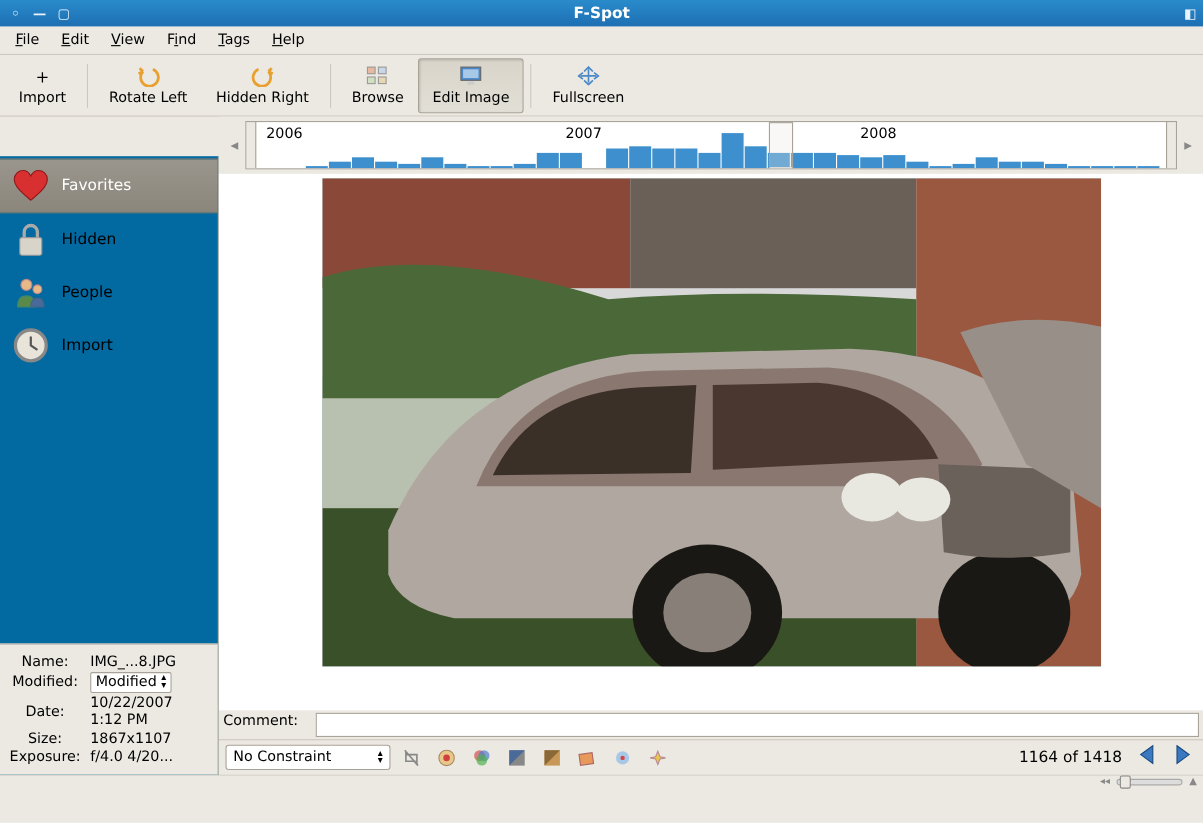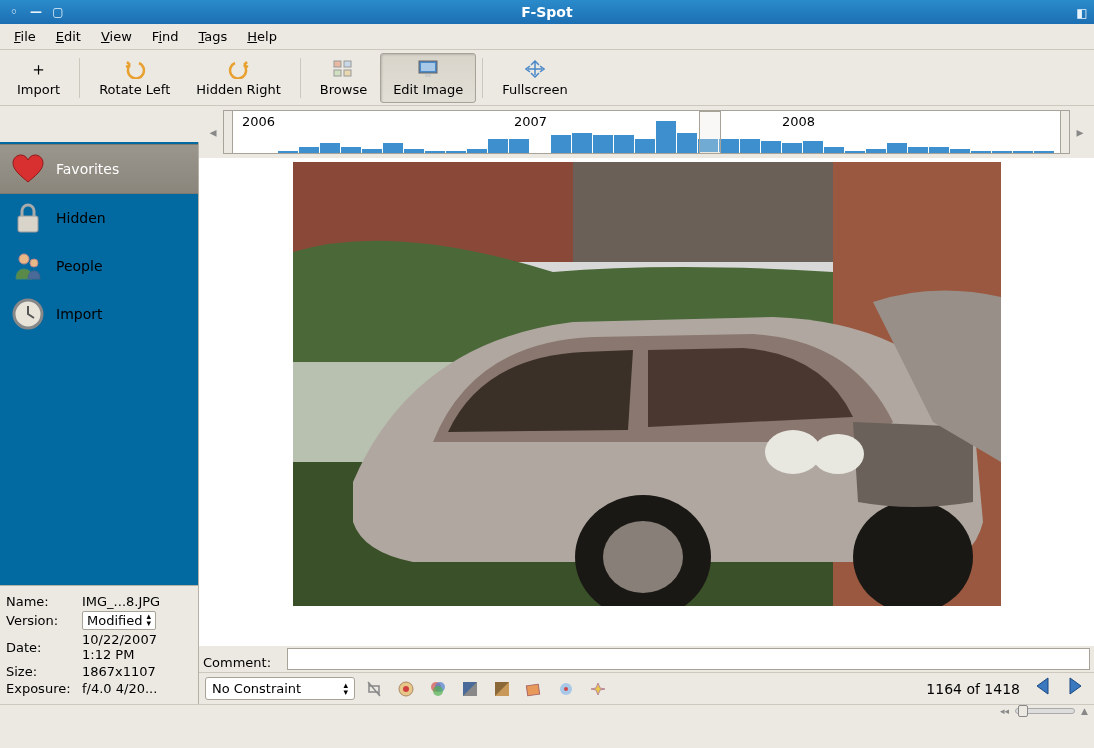--- a/index.html
+++ b/index.html
@@ -25,21 +25,21 @@
 .main-row { display: flex; height: 598px; }
 .sidebar { width: 199px; background: #0369a1; border-right: 1px solid #b5b1a6; display: flex; flex-direction: column; margin-top: 36px; }
 .tag-list { flex: 1; overflow: auto; padding-top: 2px; }
 .tag-item { display: flex; align-items: center; gap: 10px; padding: 6px 10px; cursor: pointer; }
 .tag-item.selected { background: linear-gradient(to bottom, #9a968d, #8a867c); color: #fff; border-top: 1px solid #7c7970; border-bottom: 1px solid #7c7970; }
 .tag-icon { width: 36px; height: 36px; display: flex; align-items: center; justify-content: center; font-size: 30px; }
 .tag-label { font-size: 14px; }
 
 .info-panel { border-top: 1px solid #b5b1a6; background: #ece9e2; padding: 6px 6px; font-size: 13px; }
 .info-row { display: flex; align-items: center; margin: 2px 0; }
-.info-label { width: 76px; text-align: left; padding-right: 6px; }
+.info-label { width: 76px; text-align: center; padding-right: 6px; }
 .info-value { flex: 1; white-space: nowrap; overflow: hidden; text-overflow: ellipsis; }
 .select-box { display: inline-flex; border: 1px solid #a8a398; background: #fff; padding: 1px 4px; border-radius: 2px; }
 .select-spinner { margin-left: 4px; font-size: 9px; line-height: 7px; display: flex; flex-direction: column; }
 
 .content { flex: 1; display: flex; flex-direction: column; background: #ece9e2; }
 .timeline { height: 52px; display: flex; align-items: center; padding: 4px 6px; gap: 2px; }
 .tl-arrow { width: 16px; color: #888; cursor: pointer; font-size: 14px; text-align: center; }
 .tl-track { flex: 1; height: 44px; background: #fff; border: 1px solid #a8a398; position: relative; overflow: hidden; }
 .tl-handle { position: absolute; width: 10px; height: 44px; background: #ece9e2; border: 1px solid #a8a398; top: -1px; }
 .tl-handle.left { left: -1px; }
@@ -52,21 +52,21 @@
 
 .find-bar { height: 26px; background: #1e90e0; background: linear-gradient(to bottom, #2196e8, #0d7fc9); display: flex; align-items: center; color: #000; padding: 0 8px; font-size: 14px; }
 .find-label { font-weight: normal; }
 .find-roll { margin-left: 10px; }
 .find-hint { flex: 1; text-align: center; font-style: italic; }
 .find-close { font-size: 16px; color: #6a7680; cursor: pointer; padding: 0 4px; }
 
 .image-area { flex: 1; background: #fff; display: flex; align-items: flex-start; justify-content: center; padding: 4px; overflow: hidden; }
 .photo { width: 708px; height: 444px; background: #9aa; position: relative; overflow: hidden; }
 
-.comment-row { height: 26px; display: flex; align-items: flex-end; padding: 2px 4px; gap: 16px; background: #ece9e2; }
+.comment-row { height: 26px; display: flex; align-items: flex-start; padding: 2px 4px; gap: 16px; background: #ece9e2; }
 .comment-label { font-size: 13px; }
 .comment-input { flex: 1; height: 22px; border: 1px solid #a8a398; background: #fff; padding: 0 4px; }
 
 .bottom-bar { height: 32px; background: #ece9e2; border-top: 1px solid #ccc8be; display: flex; align-items: center; padding: 0 6px; gap: 6px; }
 .constraint-select { display: inline-flex; align-items: center; border: 1px solid #a8a398; background: #fff; padding: 3px 6px; border-radius: 3px; width: 150px; }
 .edit-icon-btn { width: 26px; height: 24px; display: flex; align-items: center; justify-content: center; cursor: pointer; }
 .flex-spacer { flex: 1; }
 .pager-text { font-size: 14px; margin-right: 4px; }
 .pager-arrow { font-size: 22px; color: #2a6fb5; cursor: pointer; padding: 0 2px; }
 
@@ -195,21 +195,21 @@
           </span>
         <span class="tag-label">Import</span>
       </div>
     </div>
     <div class="info-panel">
       <div class="info-row">
         <span class="info-label">Name:</span>
         <span class="info-value">IMG_...8.JPG</span>
       </div>
       <div class="info-row">
-        <span class="info-label">Version:</span>
+        <span class="info-label">Modified:</span>
         <span class="select-box">
           <span>Modified</span>
           <span class="select-spinner">
               <span>▴</span>
               <span>▾</span>
             </span>
         </span>
       </div>
       <div class="info-row">
         <span class="info-label">Date:</span>

